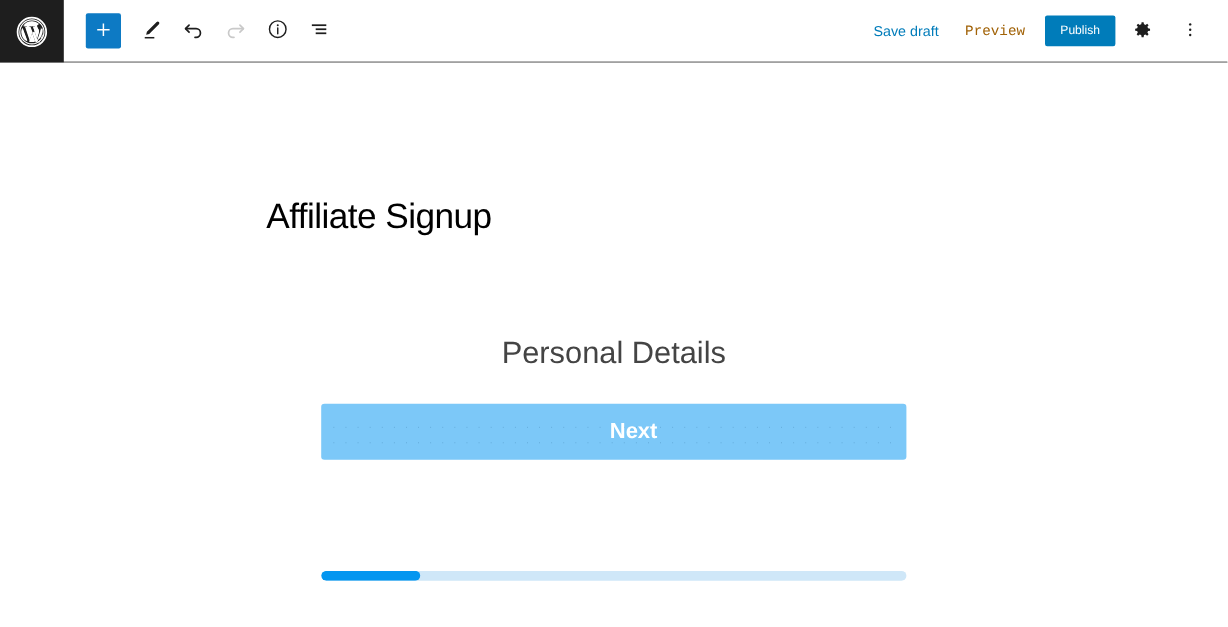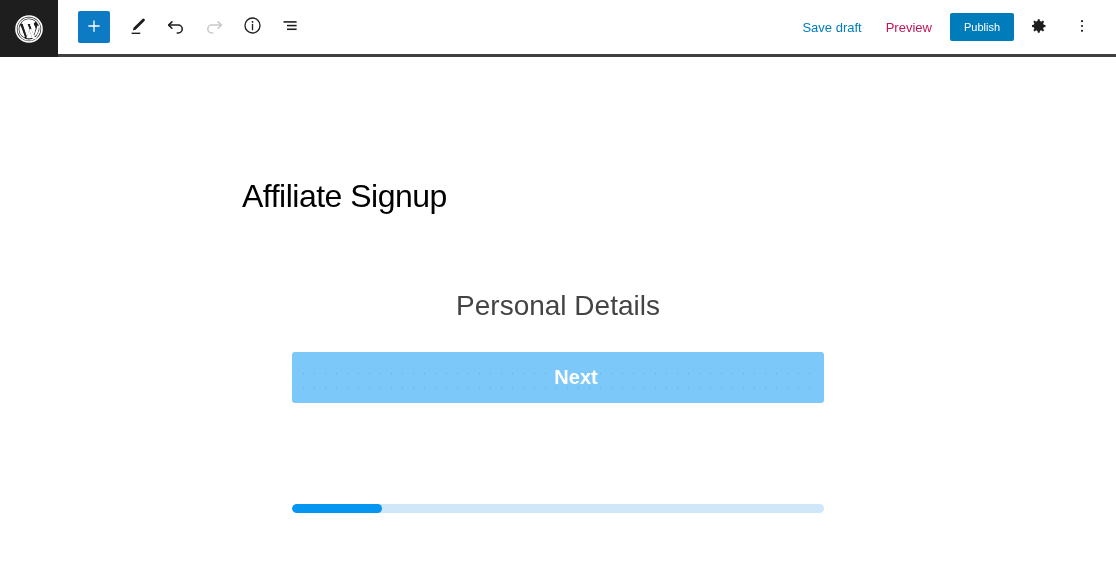--- a/index.html
+++ b/index.html
@@ -16,21 +16,21 @@
     color: #1e1e1e;
     -webkit-font-smoothing: antialiased;
   }
 
   
   .editor-header {
     position: relative;
     height: 57px;
     width: 1116px;
     background: #ffffff;
-    border-bottom: 3px solid #404040;
+    border-bottom: 1px solid #404040;
     display: flex;
     align-items: stretch;
   }
 
   .wp-logo-block {
     width: 58px;
     height: 57px;
     background: #1e1e1e;
     display: flex;
     align-items: center;
@@ -138,21 +138,21 @@
     color: #000000;
     line-height: 1.2;
     cursor: text;
     white-space: nowrap;
   }
 
   
   .form-block {
     position: absolute;
     left: 292px;
-    top: 231px;
+    top: 246px;
     width: 532px;
   }
 
   .form-step-title {
     text-align: center;
     font-size: 28px;
     font-weight: 400;
     color: #444444;
     line-height: 1.25;
     margin-bottom: 29px;
@@ -284,21 +284,21 @@
         </svg>
       </span>
     </button>
 
   </div>
 
   <div class="toolbar-spacer"></div>
 
   <div class="toolbar-right">
     <button class="text-link-btn" style="color: rgb(0, 124, 186);">Save draft</button>
-    <button class="text-link-btn" style="color: #be185d;">Preview</button>
+    <button class="text-link-btn" style="color: #a16207; font-family: Liberation Mono, monospace;">Preview</button>
     <button class="publish-btn" style="background: rgb(0, 124, 186);">Publish</button>
 
     <button class="icon-btn" title="Settings">
       <span>
         <svg width="20" height="20" viewBox="0 0 24 24" aria-hidden="true">
           <path d="M12 8.2a3.8 3.8 0 1 0 0 7.6 3.8 3.8 0 0 0 0-7.6Zm0 5.9a2.1 2.1 0 1 1 0-4.2 2.1 2.1 0 0 1 0 4.2Z" fill="currentColor"></path>
           <path d="M21 13.1v-2.2l-2.2-.36a7 7 0 0 0-.7-1.7l1.3-1.8-1.56-1.56-1.8 1.3a7 7 0 0 0-1.7-.7L13.98 3.8h-2.2l-.36 2.28a7 7 0 0 0-1.7.7l-1.8-1.3L6.36 7.04l1.3 1.8a7 7 0 0 0-.7 1.7L4.76 10.9v2.2l2.2.36a7 7 0 0 0 .7 1.7l-1.3 1.8 1.56 1.56 1.8-1.3a7 7 0 0 0 1.7.7l.36 2.28h2.2l.36-2.28a7 7 0 0 0 1.7-.7l1.8 1.3 1.56-1.56-1.3-1.8a7 7 0 0 0 .7-1.7L21 13.1Z" fill="currentColor"></path>
         </svg>
       </span>
     </button>

